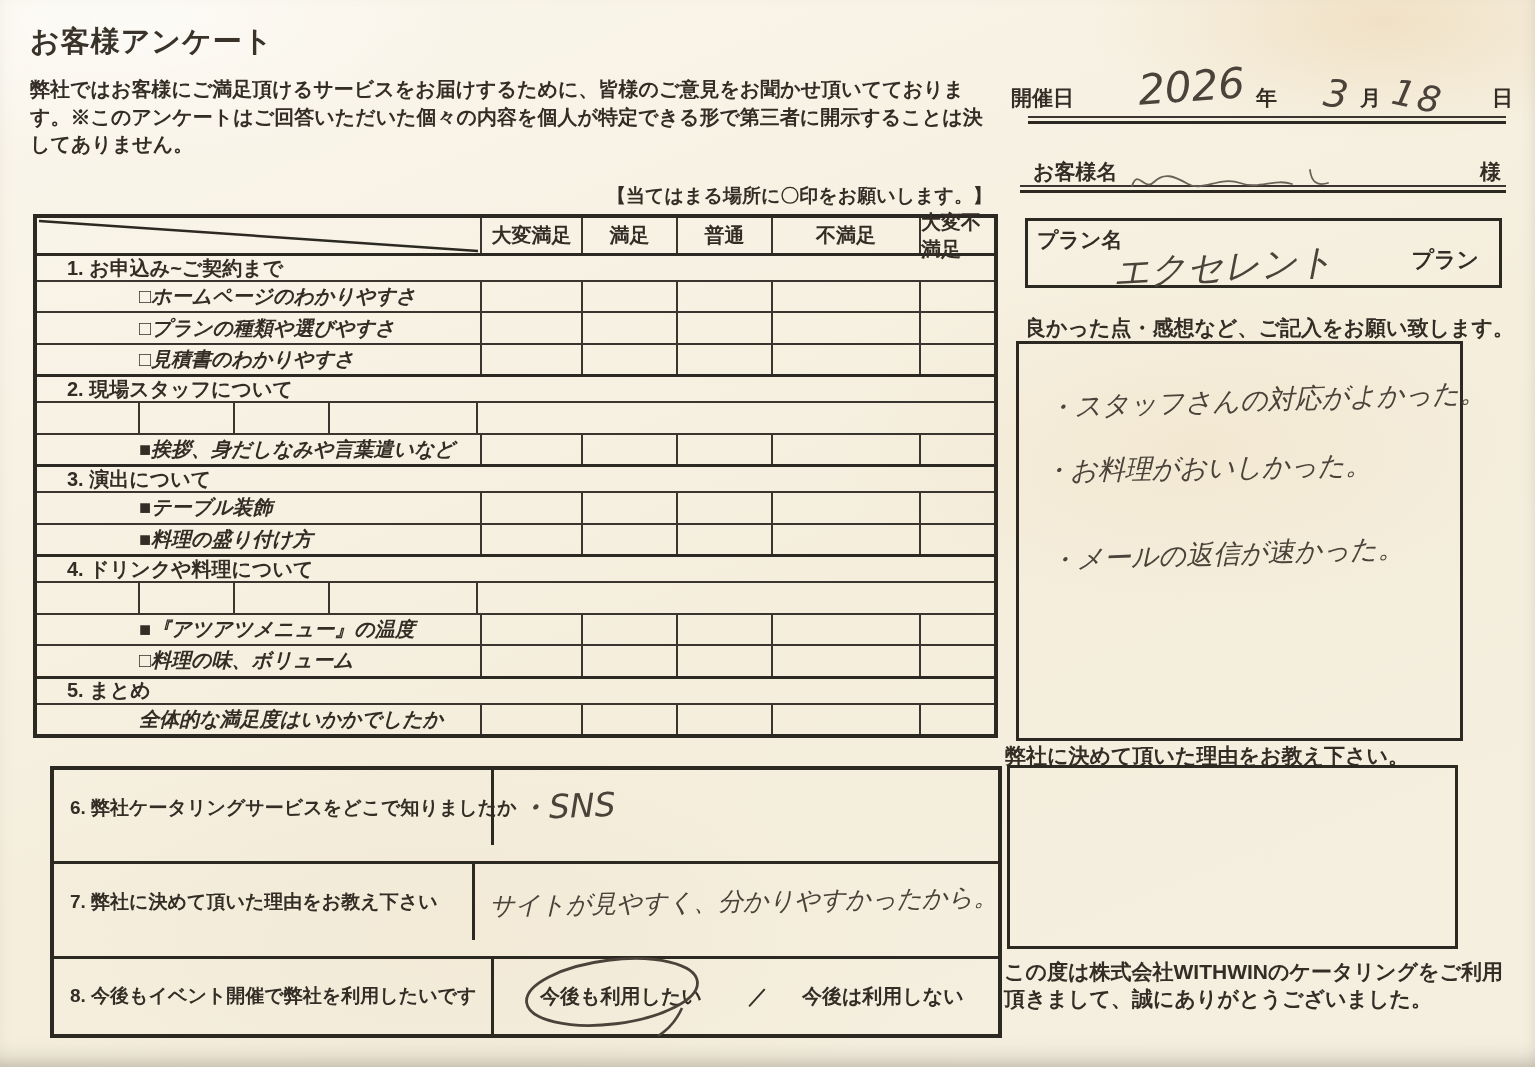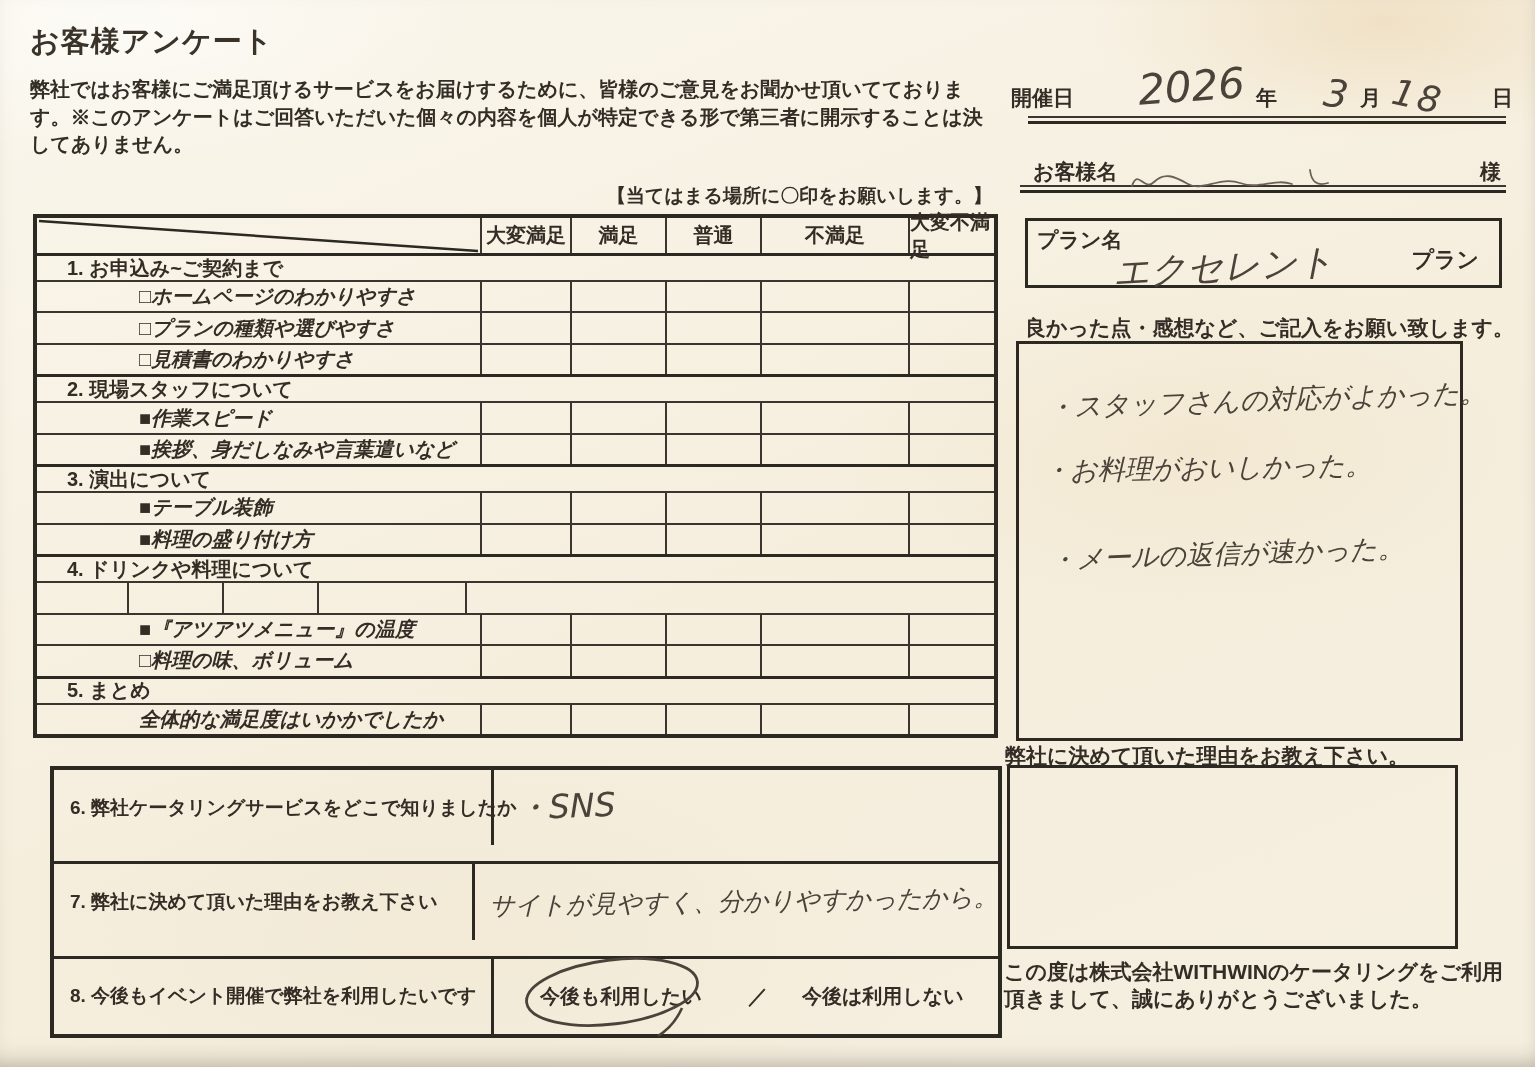--- a/index.html
+++ b/index.html
@@ -27,21 +27,21 @@
   .rtable{
     left:33px;top:214px;width:965px;height:524px;
     border:4px solid #2c2822;display:flex;flex-direction:column;box-sizing:border-box;
   }
   .srow{display:flex;box-sizing:border-box;}
   .srow.hdr{height:35px;}
   .srow.sec{height:27px;border-top:3px solid #2c2822;align-items:center;}
   .srow.item{flex:1;border-top:2px solid #3a352e;}
   .cell{box-sizing:border-box;position:relative;}
   .c-label{width:443px;font-style:italic;}
-  .c0{width:90px;}.c1{width:95px;}.c2{width:95px;}.c3{width:148px;}.c4{flex:1;}
+  .c0{width:101px;}.c1{width:95px;}.c2{width:95px;}.c3{width:148px;}.c4{flex:1;}
   .srow .cell + .cell{border-left:2px solid #3a352e;}
   .hdr .cell{display:flex;align-items:center;justify-content:center;font-weight:bold;font-size:20px;}
   .sec-title{font-size:20px;font-weight:bold;padding-left:30px;white-space:nowrap;}
   .item-label{font-size:20px;font-weight:bold;display:flex;align-items:center;padding-left:102px;white-space:nowrap;}
   .diag{position:absolute;inset:0;overflow:visible;}
   .markwrap{position:absolute;left:50%;top:50%;width:0;height:0;overflow:visible;z-index:5;pointer-events:none;}
   
   .qtable{
     left:50px;top:766px;width:952px;height:272px;
     border:4px solid #2c2822;display:flex;flex-direction:column;box-sizing:border-box;
@@ -130,21 +130,20 @@
         </div>
         <div class="cell c1"></div>
         <div class="cell c2"></div>
         <div class="cell c3"></div>
         <div class="cell c4"></div>
       </div>
       <div class="srow sec">
         <div class="sec-title">2. 現場スタッフについて</div>
       </div>
       <div class="srow item">
-        <div class="cell c-label item-label">■作業スピード</div>
         <div class="cell c0">
           <span class="markwrap"><svg width="0" height="0">
               <ellipse cx="0" cy="0" rx="17" ry="26" fill="none" stroke="#4b423a" stroke-width="2.7" transform="rotate(13 0 0)"></ellipse>
        <path d="M7 24 q 2 10 -6 17" fill="none" stroke="#4b423a" stroke-width="2.3"></path>
             </svg></span>
         </div>
         <div class="cell c1"></div>
         <div class="cell c2"></div>
         <div class="cell c3"></div>
         <div class="cell c4"></div>

